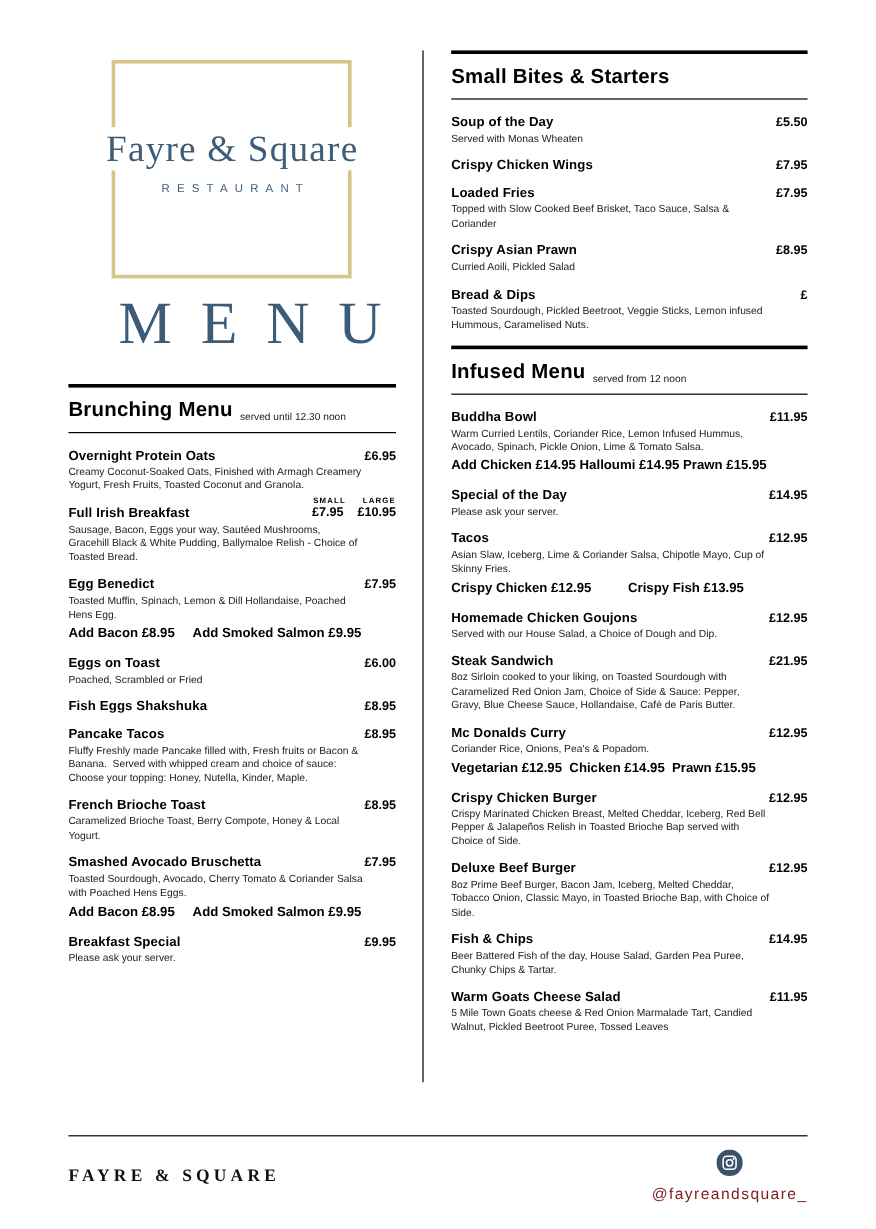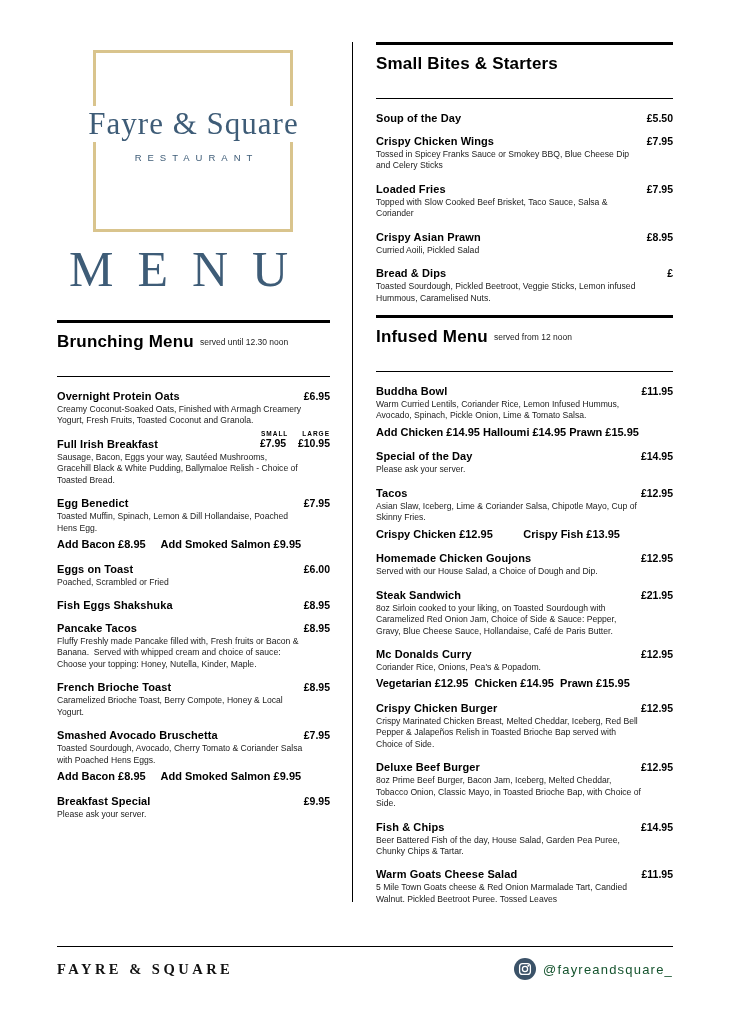--- a/index.html
+++ b/index.html
@@ -19,31 +19,31 @@
   .logo-name {
     position:absolute; top:64px; left:50%; transform:translateX(-50%);
     background:#fff; padding:0 8px; white-space:nowrap;
     font-family:"Liberation Serif", serif; font-size:31px; letter-spacing:1px; color:#3e5c77;
   }
   .logo-sub {
     position:absolute; top:110px; left:0; width:100%; text-align:center;
     font-size:9.5px; letter-spacing:6px; color:#3e5c77; text-indent:6px;
   }
   .logo-menu {
-    position:absolute; top:198px; left:12px; width:100%; text-align:left;
+    position:absolute; top:198px; left:12px; width:100%; text-align:right;
     font-family:"Liberation Serif", serif; font-size:50px; letter-spacing:24px; color:#3e5c77;
   }
 
   
   .section { }
   .section + .section { margin-top:8px; }
   .sec-head {
     border-top:3px solid #000; border-bottom:1px solid #000;
-    padding:9px 0 24px 0; margin-bottom:13px;
-    display:flex; align-items:center; gap:6px;
+    padding:9px 0 8px 0; margin-bottom:13px;
+    display:flex; align-items:flex-end; gap:6px;
   }
   .sec-title { font-size:17px; font-weight:bold; letter-spacing:.2px; }
   .sec-sub   { font-size:8.5px; color:#222; font-weight:normal; }
 
   
   .item { margin-bottom:11px; }
   .item-head { display:flex; justify-content:space-between; align-items:flex-start; }
   .item-name { font-size:11px; font-weight:bold; letter-spacing:.1px; }
   .price-col { display:flex; flex-direction:column; align-items:flex-end; flex-shrink:0; padding-left:10px; }
   .size-labels { font-size:6.5px; font-weight:bold; letter-spacing:1px; margin-top:-8px; white-space:pre; }
@@ -56,21 +56,21 @@
     font-size:11px; line-height:1.33; font-weight:bold; margin-top:3px; white-space:pre-wrap;
   }
 
   
   .footer { position:absolute; left:57px; right:57px; top:946px; }
   .foot-line { border-top:1.5px solid #000; margin-bottom:11px; }
   .foot-row { display:flex; justify-content:space-between; align-items:center; }
   .foot-brand {
     font-family:"Liberation Serif", serif; font-size:14.5px; font-weight:bold; letter-spacing:3.5px; color:#111;
   }
-  .foot-insta { display:flex; align-items:center; gap:7px; font-size:13px; letter-spacing:1.2px; color:#14532d; }
+  .foot-insta { display:flex; align-items:center; gap:7px; font-size:13px; letter-spacing:1.2px; color:#7f1d1d;flex-direction:column; }
 </style>
 </head>
 <body>
 
 <div class="page">
   <div class="columns">
 
     <div class="col-left">
 
       <div class="logo-block">
@@ -208,32 +208,32 @@
         <div class="items">
 
             <div class="item">
               <div class="item-head">
                 <h3 class="item-name">Soup of the Day</h3>
                 <div class="price-col">
 
                   <span class="price-vals">£5.50</span>
                 </div>
               </div>
+              <p class="item-desc">Served with Monas Wheaten</p>
 
             </div>
 
             <div class="item">
               <div class="item-head">
                 <h3 class="item-name">Crispy Chicken Wings</h3>
                 <div class="price-col">
 
                   <span class="price-vals">£7.95</span>
                 </div>
               </div>
-              <p class="item-desc">Tossed in Spicey Franks Sauce or Smokey BBQ, Blue Cheese Dip and Celery Sticks</p>
 
             </div>
 
             <div class="item">
               <div class="item-head">
                 <h3 class="item-name">Loaded Fries</h3>
                 <div class="price-col">
 
                   <span class="price-vals">£7.95</span>
                 </div>

